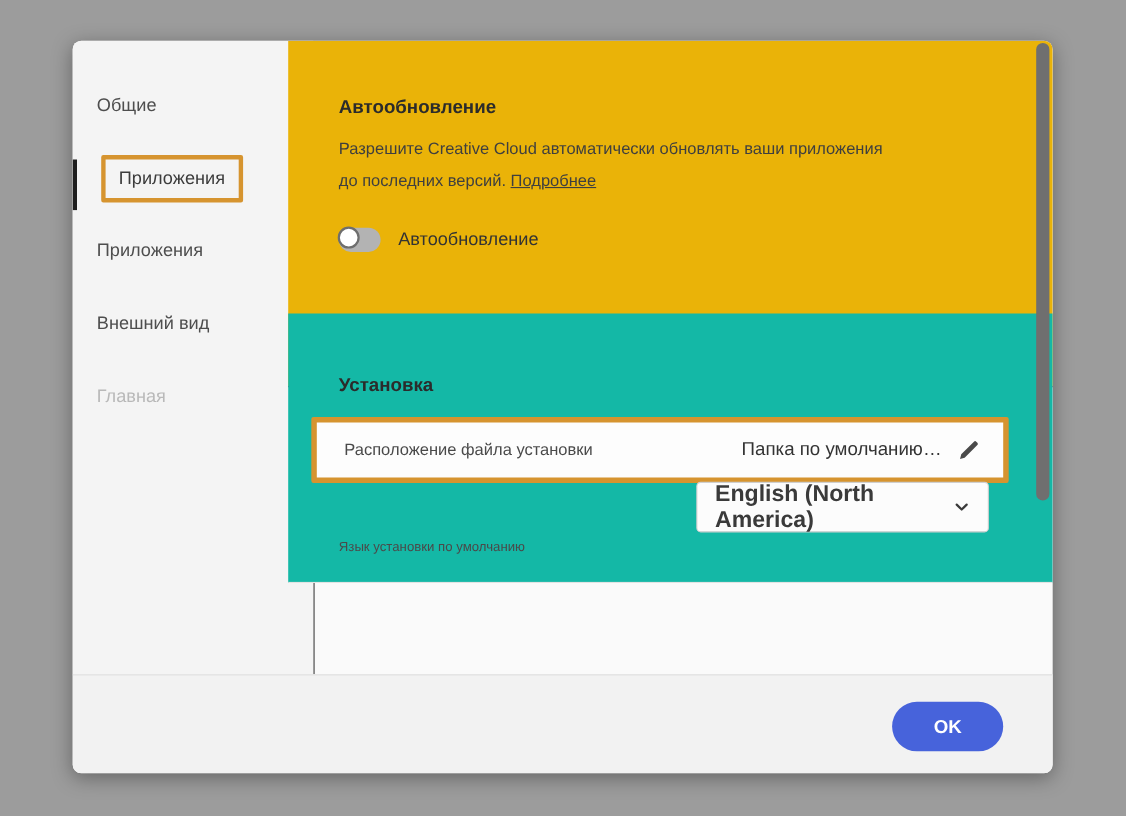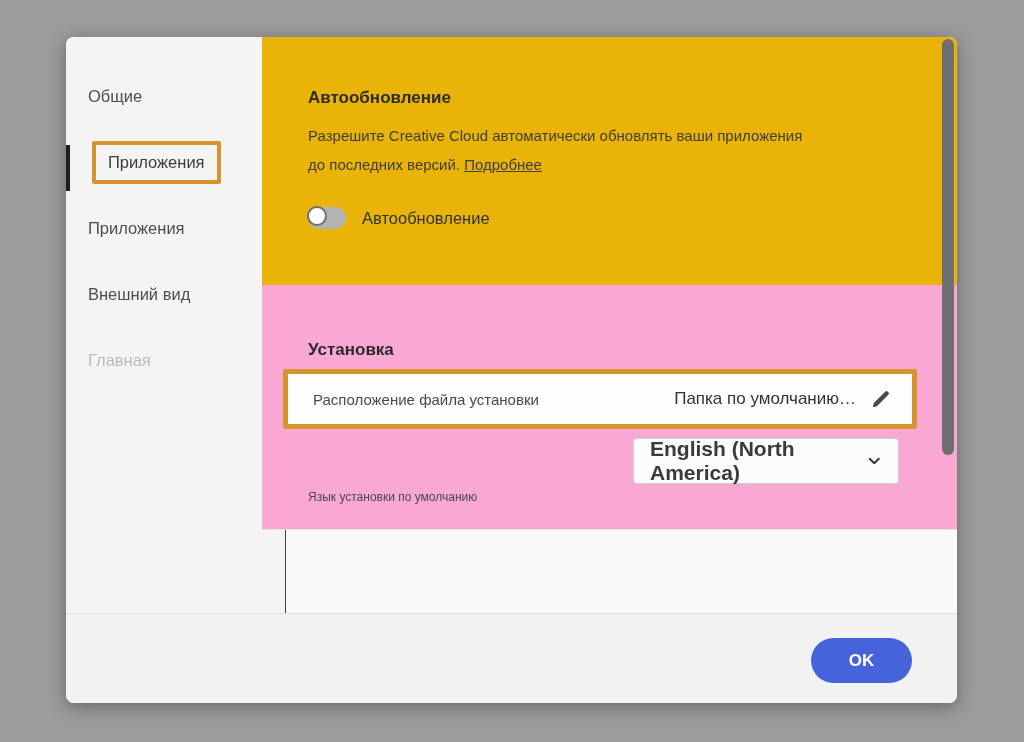--- a/index.html
+++ b/index.html
@@ -51,21 +51,21 @@
     background: #1E1E1E;
   }
   
   .content {
     position: absolute;
     left: 196px; top: 0;
     width: 695px; height: 576px;
   }
   .section { position: absolute; left: 0; width: 100%; }
   .sec1 { top: 0; height: 315px; background: #eab308; border-bottom: 1px solid #4c1d95; }
-  .sec2 { top: 248px; height: 245px; background: #f9a8d4; border-bottom: 1px solid #E3E3E3; }
+  .sec2 { top: 248px; height: 245px; background: #14b8a6; border-bottom: 1px solid #E3E3E3; }
   .sec3 { top: 493px; height: 83px; background: #FAFAFA; }
   .sec-title {
     position: absolute;
     left: 46px;
     font-size: 17px;
     font-weight: bold;
     color: #2B2B2B;
   }
   .desc {
     position: absolute;
@@ -99,21 +99,21 @@
     left: -1px; top: -1px;
     width: 20px; height: 20px;
     background: #FFFFFF;
     border: 2px solid #6E6E6E;
     border-radius: 50%;
   }
   .toggle-label { font-size: 16.5px; color: #333333; }
   
   .loc-row {
     position: absolute;
-    left: 21px; top: 84px;
+    left: 21px; top: 94px;
     width: 634px; height: 60px;
     background: #FDFDFD;
     border: 5px solid #D6942F;
     border-radius: 2px;
     display: flex;
     align-items: center;
     justify-content: space-between;
     padding: 0 20px;
   }
   .loc-label { font-size: 15px; color: #4A4A4A; padding-left: 5px; }

